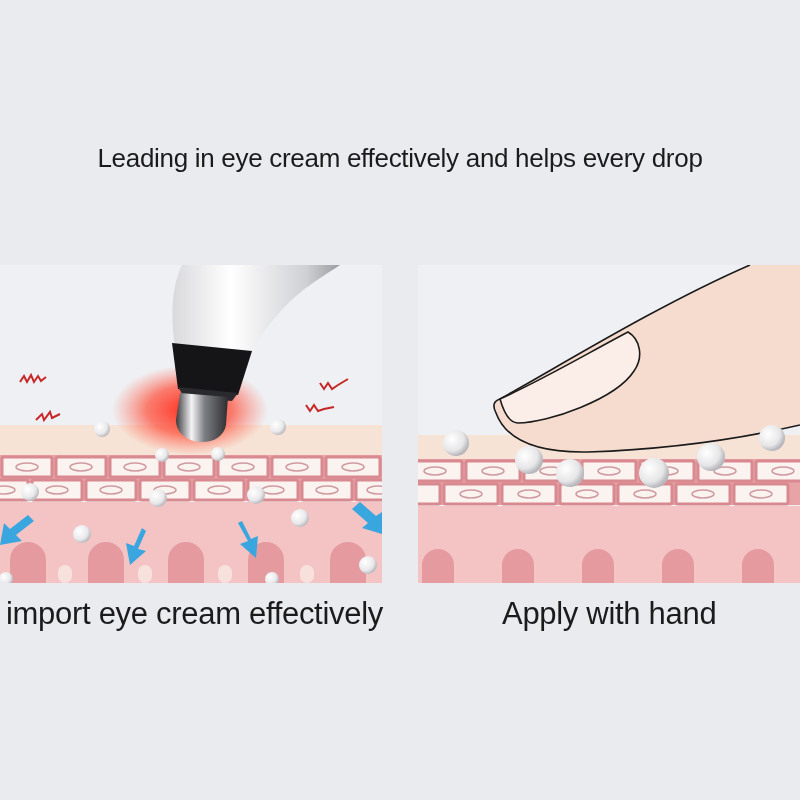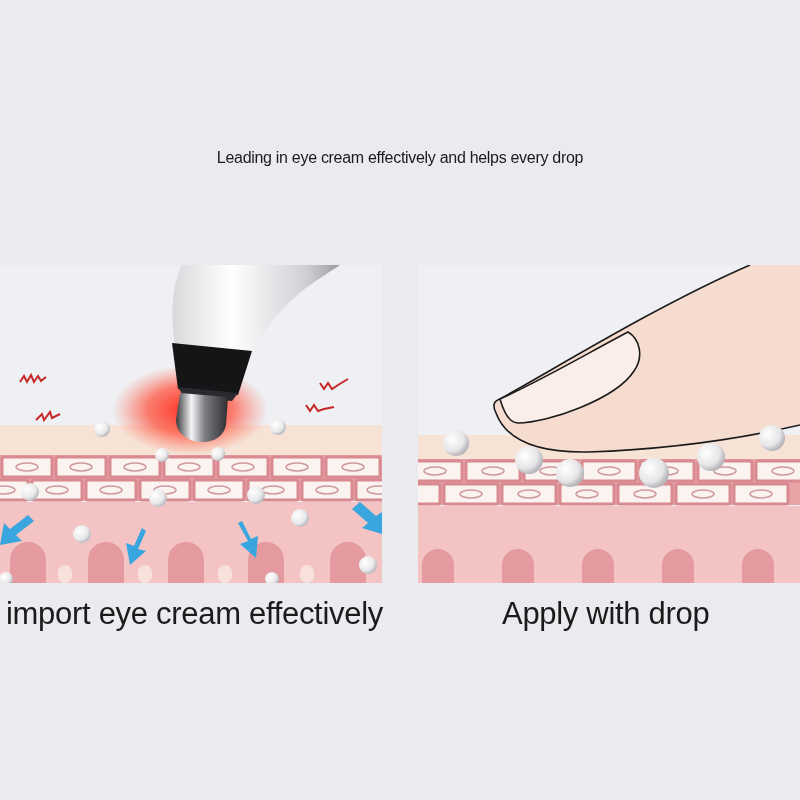--- a/index.html
+++ b/index.html
@@ -1,17 +1,17 @@
 <!DOCTYPE html>
 <html><head>
 <meta charset="utf-8">
 <style>
   html, body { margin:0; padding:0; }
   body { width:800px; height:800px; background:#eaebef; position:relative; overflow:hidden; font-family:"Liberation Sans", sans-serif; }
-  .headline { position:absolute; left:0; top:138px; width:800px; text-align:center; color:#1b1b1b; font-size:16px; line-height:40px; letter-spacing:-0.3px; }
+  .headline { position:absolute; left:0; top:138px; width:800px; text-align:center; color:#1b1b1b; font-size:26px; line-height:40px; letter-spacing:-0.3px; }
   .headline div { white-space:nowrap; }
   .panel { position:absolute; top:265px; height:318px; overflow:hidden; background:#eff0f3; }
   .panel-left { left:0; width:382px; }
   .panel-right { left:418px; width:382px; }
   .panel svg { position:absolute; left:0; top:0; }
   .caption { position:absolute; top:596px; font-size:31px; color:#1b1b1b; white-space:nowrap; letter-spacing:-0.3px; }
   .caption-left { left:6px; }
   .caption-right { left:502px; }
 </style>
 </head>
@@ -206,13 +206,13 @@
         <circle cx="111" cy="195" r="14"></circle>
       <circle cx="152" cy="208" r="14"></circle>
         <circle cx="236" cy="208" r="15"></circle>
       <circle cx="293" cy="192" r="14"></circle>
         <circle cx="354" cy="173" r="13"></circle>
     </g>
   </svg>
 </div>
 
 <div class="caption caption-left">import eye cream effectively</div>
-<div class="caption caption-right">Apply with drop</div>
+<div class="caption caption-right">Apply with hand</div>
 
 </body></html>

